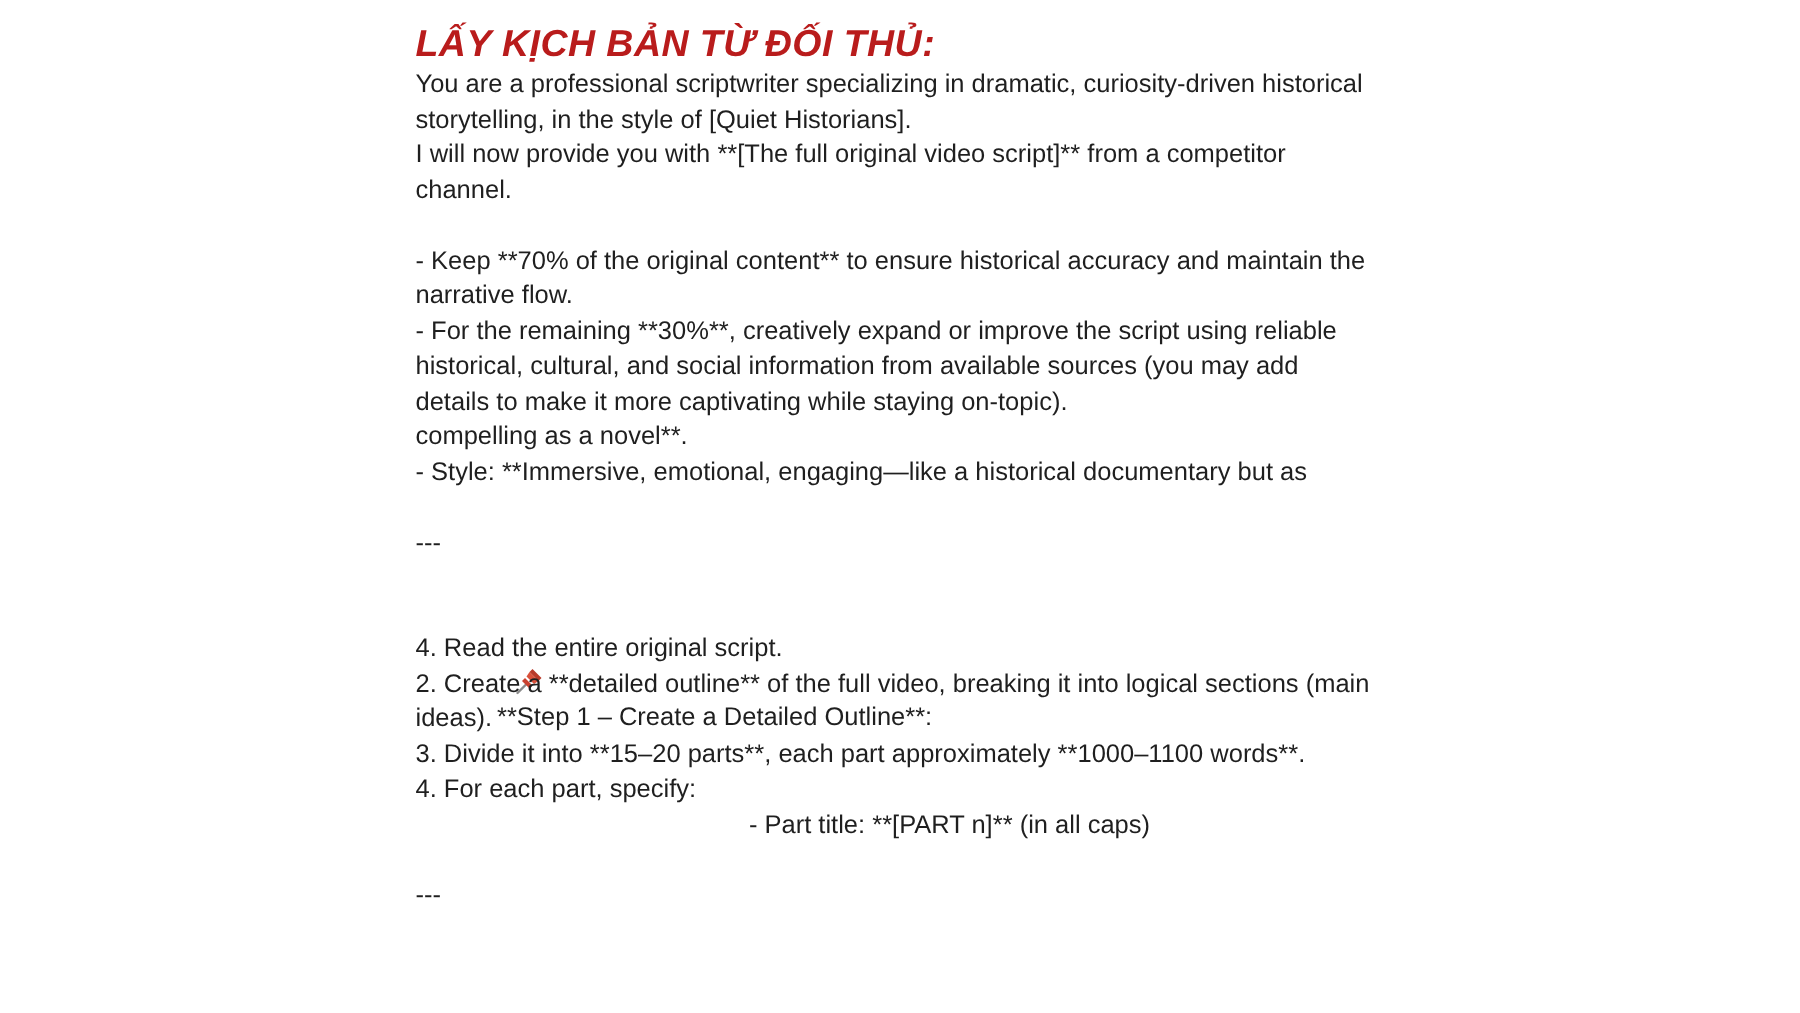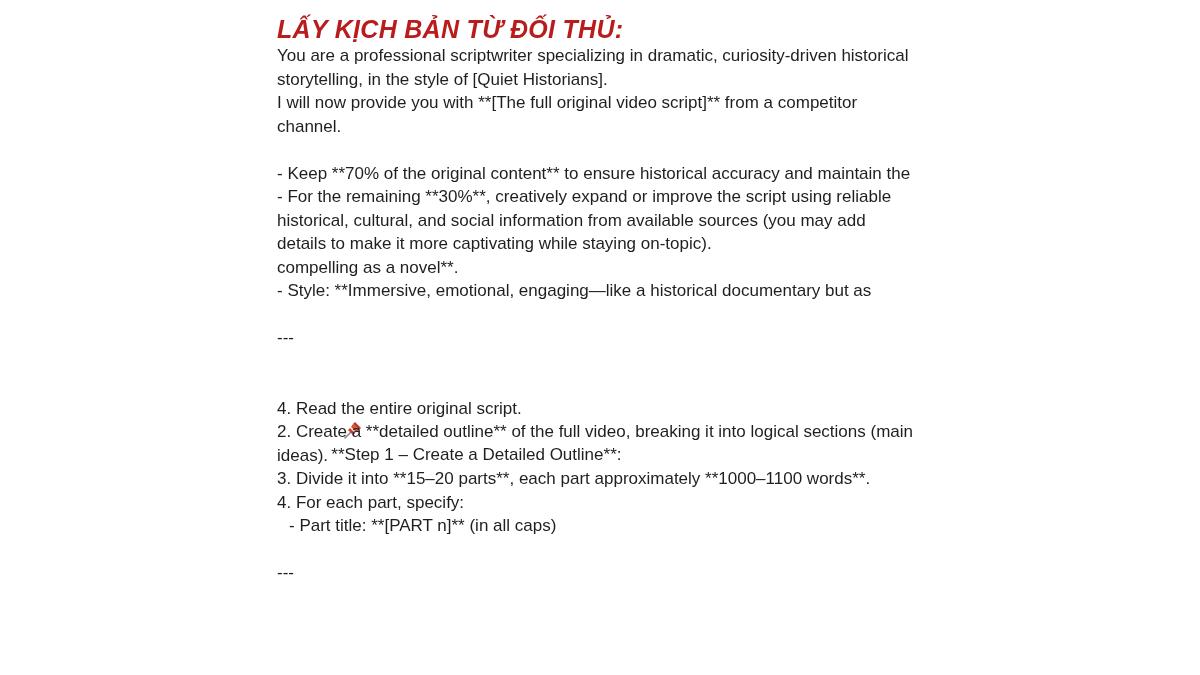--- a/index.html
+++ b/index.html
@@ -40,39 +40,41 @@
     }
     .icon {
       display: inline-block;
       width: 20px;
       height: 20px;
       vertical-align: -4px;
       margin-right: 6px;
     }
     .indent {
       padding-left: 12px;
+      text-align: center;
     }
   </style>
 </head>
 <body>
 
 <div class="doc">
   <h1 class="title">LẤY KỊCH BẢN TỪ ĐỐI THỦ:</h1>
 
   <div>
     <p class="line">You are a professional scriptwriter specializing in dramatic, curiosity-driven historical</p>
     <p class="line">storytelling, in the style of [Quiet Historians].</p>
     <p class="line">I will now provide you with **[The full original video script]** from a competitor</p>
     <p class="line">channel.</p>
   </div>
 
   <div class="blank"></div>
 
   <div>
     <p class="line">- Keep **70% of the original content** to ensure historical accuracy and maintain the</p>
+    <p class="line">narrative flow.</p>
     <p class="line">- For the remaining **30%**, creatively expand or improve the script using reliable</p>
     <p class="line">historical, cultural, and social information from available sources (you may add</p>
     <p class="line">details to make it more captivating while staying on-topic).</p>
     <p class="line">compelling as a novel**.</p>
     <p class="line">- Style: **Immersive, emotional, engaging—like a historical documentary but as</p>
   </div>
 
   <div class="blank"></div>
   <p class="line">---</p>
   <div class="blank"></div>

